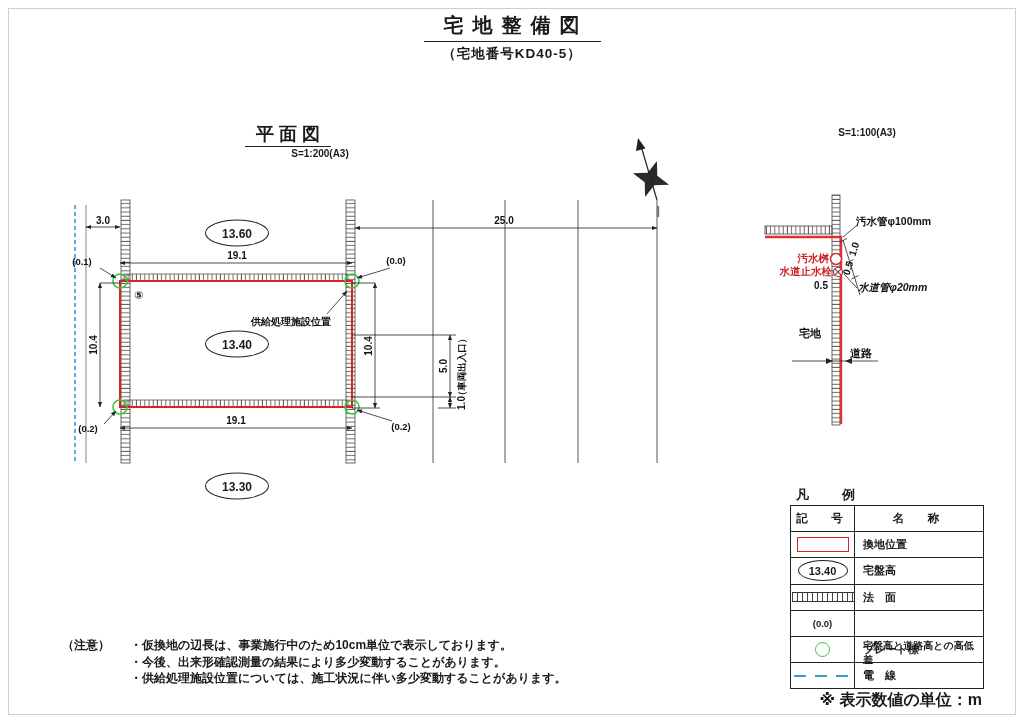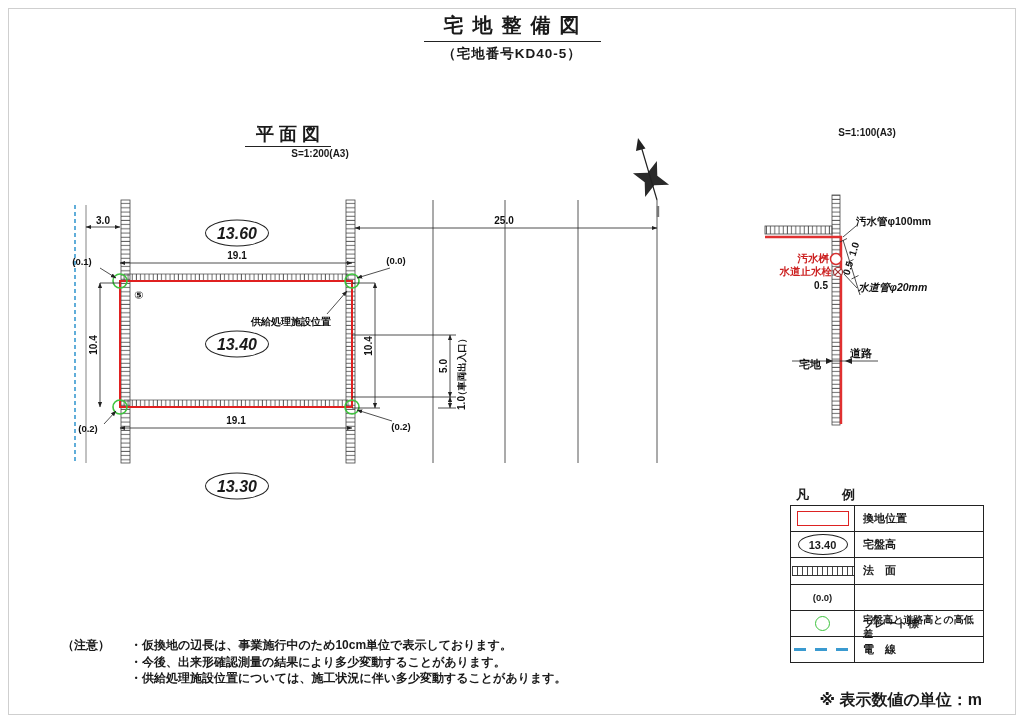--- a/index.html
+++ b/index.html
@@ -24,22 +24,22 @@
   .clab,.vlab,.llab,.rlab{position:absolute;white-space:nowrap;font-size:10px;font-weight:bold;color:#111;}
   .clab{transform:translate(-50%,-50%);}
   .vlab{transform:translate(-50%,-50%) rotate(-90deg);}
   .llab{transform:translate(0,-50%);}
   .rlab{transform:translate(-100%,-50%);}
   .red{color:#cc2020;}
   .sm{font-size:9.5px;}
   .kanji11{font-size:11px;}
 
   .oval{position:absolute;transform:translate(-50%,-50%);border:1.3px solid #222;border-radius:50%;
-        display:flex;align-items:center;justify-content:center;font-weight:bold;font-size:16px;
-        width:62px;height:25px;background:#fff0;font-style:italic;}
+        display:flex;align-items:center;justify-content:center;font-weight:bold;font-size:12px;
+        width:62px;height:25px;background:#fff0;}
 
   
   .legend-title{position:absolute;left:796px;top:486px;font-size:13px;font-weight:bold;letter-spacing:10px;}
   .legend{position:absolute;left:790px;top:505px;width:192px;border:1.6px solid #222;background:#fff;}
   .lrow{display:flex;height:25.2px;border-top:1px solid #222;align-items:stretch;}
   .lrow:first-child{border-top:none;}
   .lsym{width:63px;border-right:1px solid #222;display:flex;align-items:center;justify-content:center;}
   .lname{flex:1;display:flex;align-items:center;padding-left:8px;font-size:11px;font-weight:bold;}
   .lhead .lsym,.lhead .lname{font-size:11.5px;font-weight:bold;letter-spacing:6px;justify-content:center;padding-left:0;}
   .sym-rect{width:50px;height:13px;border:1.6px solid #dd2222;}
@@ -185,25 +185,29 @@
   <span class="clab" style="left:139px;top:295px;font-size:11px;">⑤</span>
   <span class="clab" style="left:291px;top:322px;">供給処理施設位置</span>
 
   <span class="llab" style="left:856px;top:222px;font-size:10.5px;">汚水管φ100mm</span>
   <span class="llab" style="left:858px;top:288px;font-size:10.5px;font-style:italic;">水道管φ20mm</span>
   <span class="rlab red" style="left:829px;top:259px;font-size:10.5px;">汚水桝</span>
   <span class="rlab red" style="left:832px;top:272px;font-size:10.5px;">水道止水栓</span>
   <span class="vlab" style="left:854px;top:249px;transform:translate(-50%,-50%) rotate(-73deg);">1.0</span>
   <span class="vlab" style="left:848px;top:268px;transform:translate(-50%,-50%) rotate(-73deg);">0.5</span>
   <span class="clab" style="left:821px;top:285px;">0.5</span>
-  <span class="clab kanji11" style="left:810px;top:364px;">宅地</span>
+  <span class="clab kanji11" style="left:810px;top:333px;">宅地</span>
   <span class="clab kanji11" style="left:861px;top:353px;">道路</span>
 
   <div class="legend-title">凡　例</div>
   <div class="legend">
+    <div class="lrow lhead">
+      <div class="lsym">記　号</div>
+      <div class="lname">名　称</div>
+    </div>
     <div class="lrow">
       <div class="lsym">
           <div class="sym-rect"></div>
         </div>
       <div class="lname">換地位置</div>
     </div>
     <div class="lrow">
       <div class="lsym">
           <div class="sym-oval">13.40</div>
         </div>

